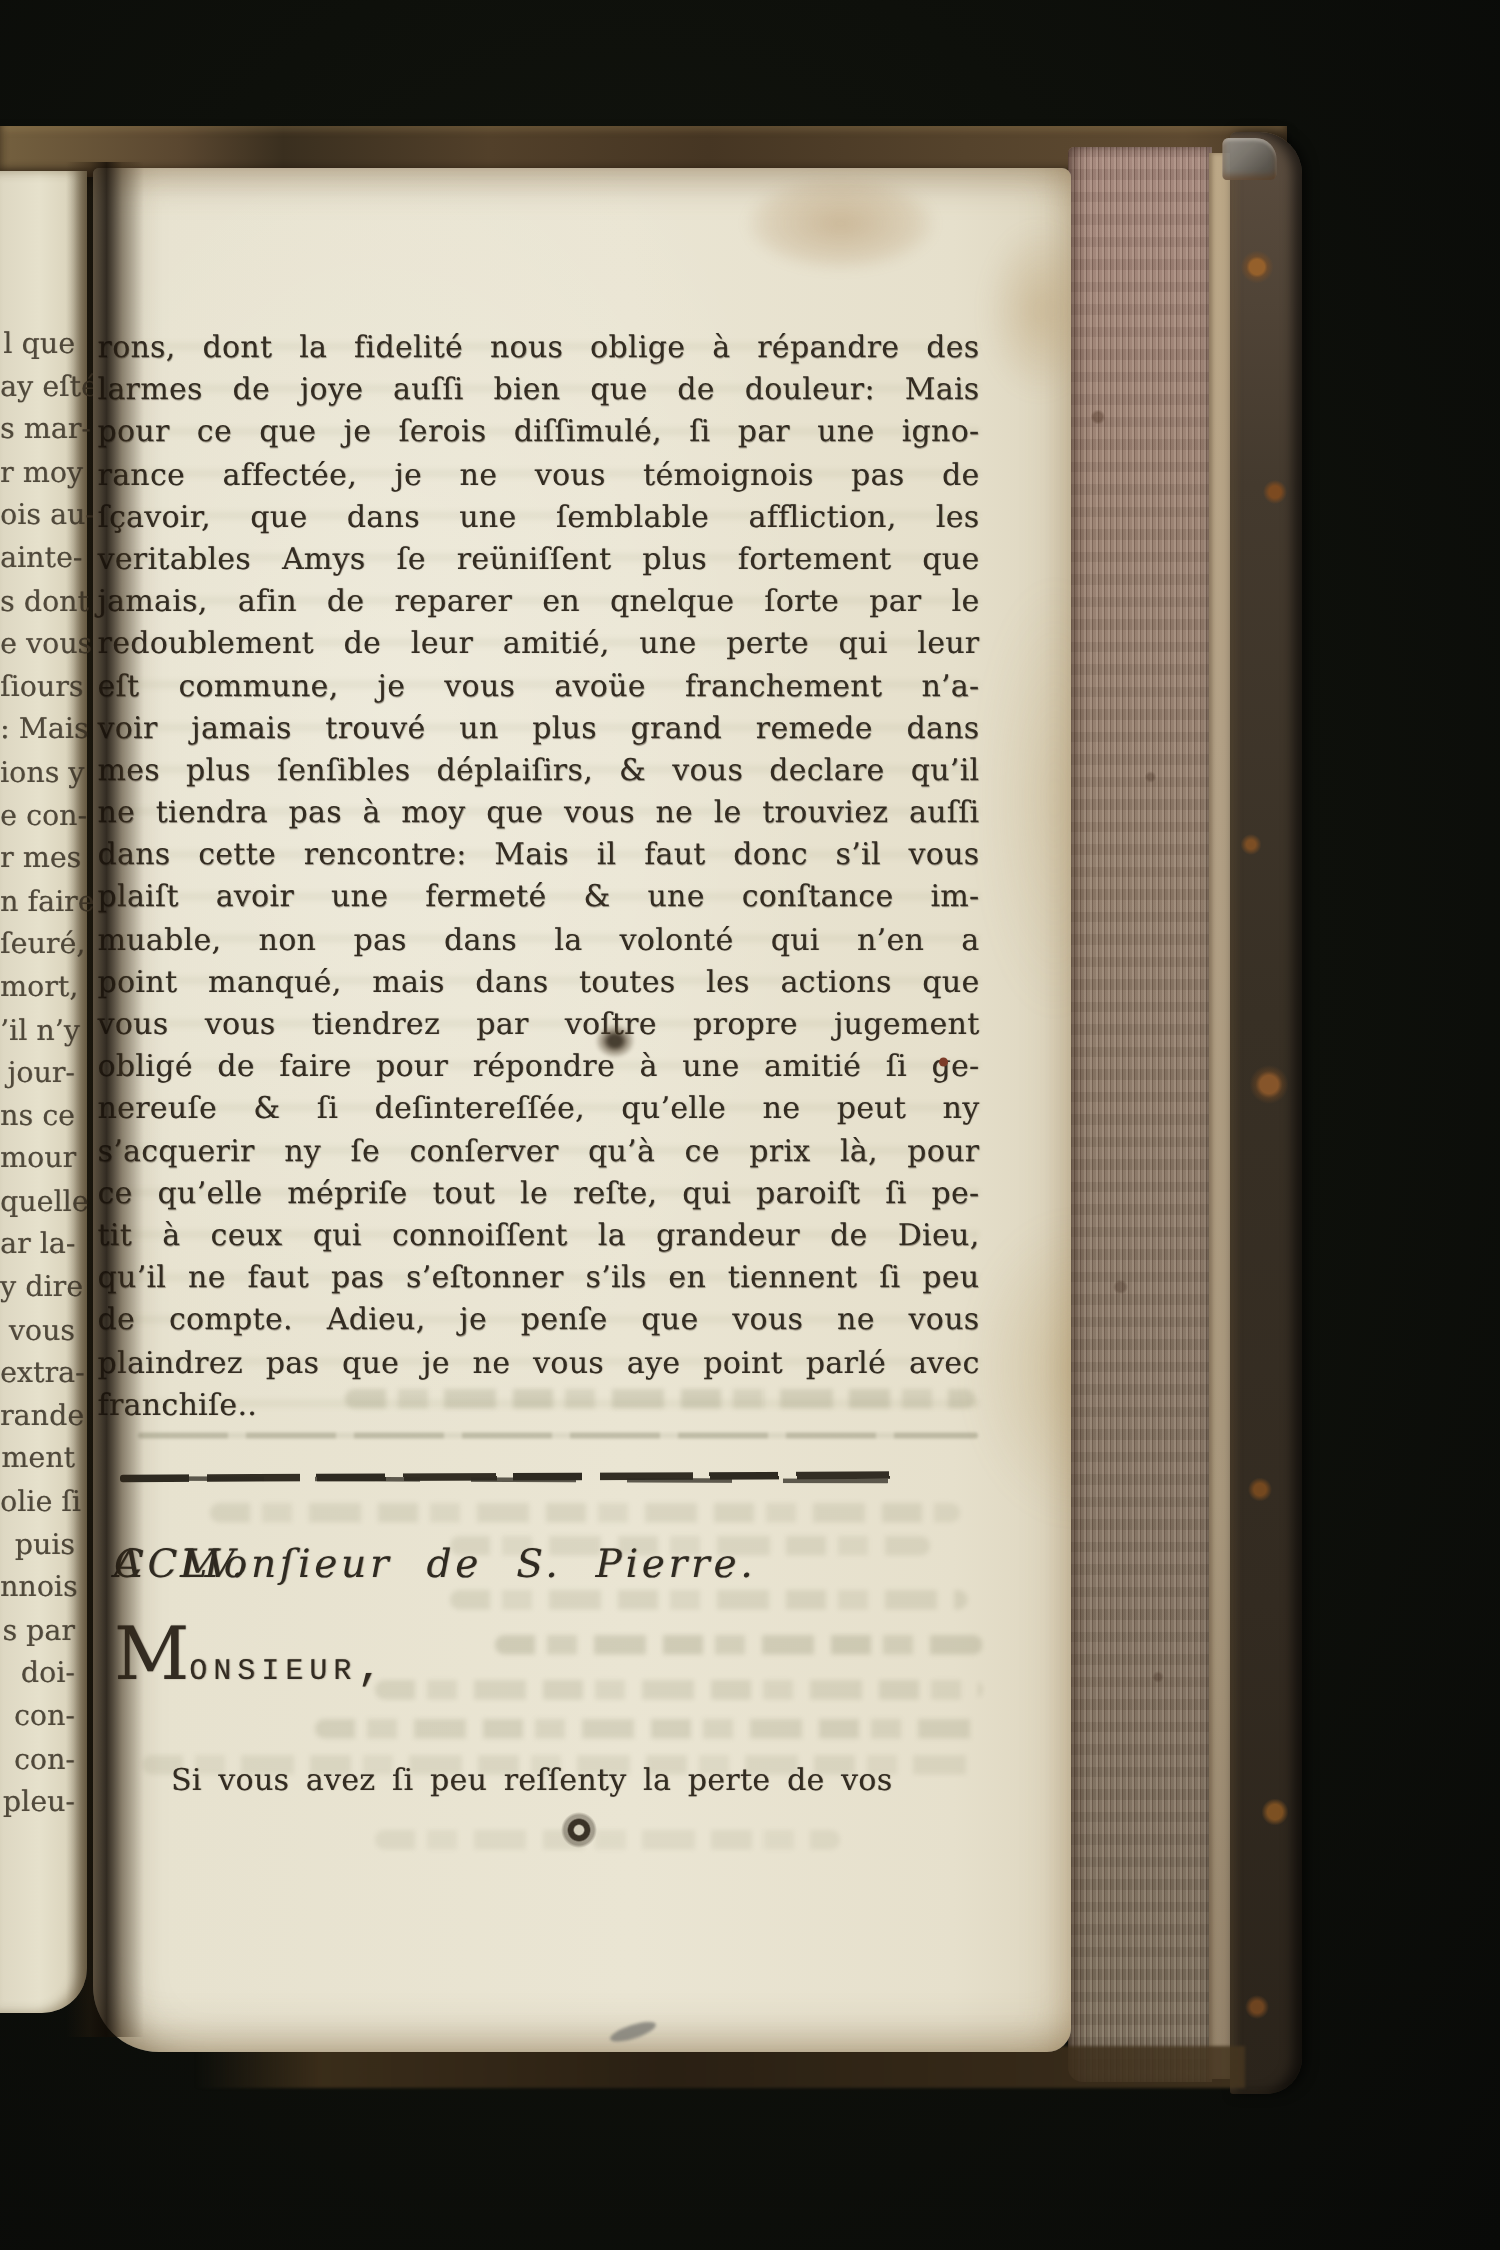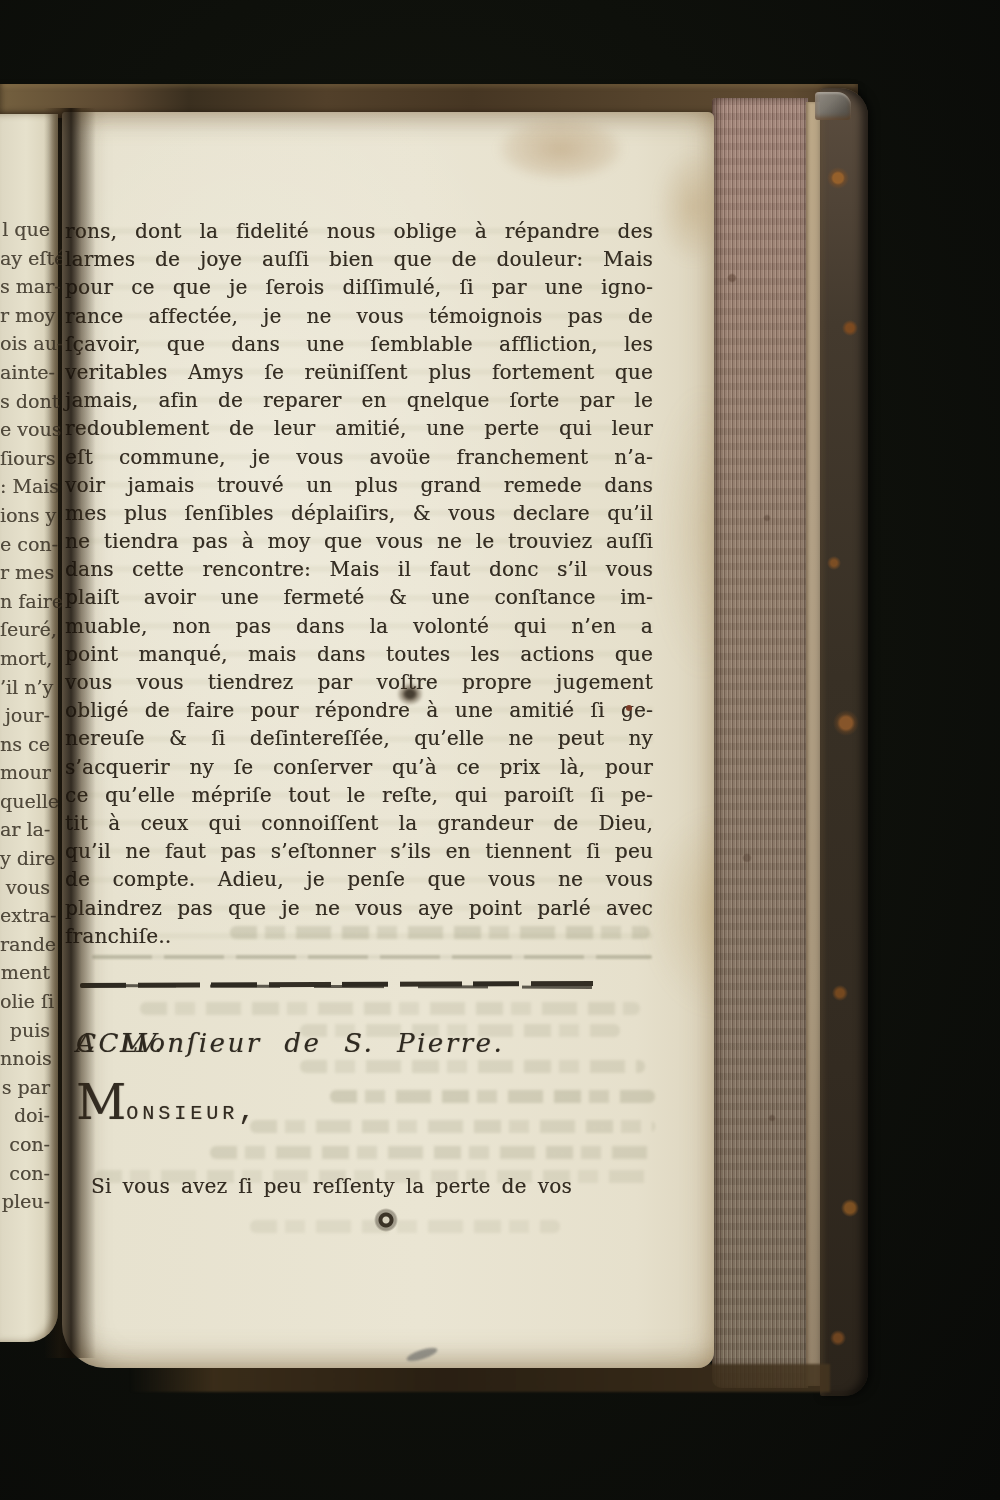--- a/index.html
+++ b/index.html
@@ -89,21 +89,21 @@
     font-style:italic;font-size:26px;letter-spacing:2.5px;
     text-shadow:.4px .4px .7px rgba(45,35,25,.5);}
   .letter-heading .num{margin-right:26px;}
   .letter-heading .addr{word-spacing:12px;}
 
   .salutation{left:14px;top:966px;width:400px;height:56px;color:#332c22;
     text-shadow:.4px .4px .8px rgba(45,35,25,.55);}
   .salutation .dropcap{position:static;font-size:49px;line-height:49px;}
   .salutation .rest{position:static;font-variant:small-caps;font-size:28px;letter-spacing:4px;font-family:Liberation Mono, monospace;}
 
-  .opening-line{left:29px;top:1062px;width:540px;height:30px;color:#332c22;font-size:20px;
+  .opening-line{left:52px;top:1062px;width:540px;height:30px;color:#332c22;font-size:20px;
     word-spacing:4.5px;letter-spacing:.2px;text-shadow:.35px .35px .6px rgba(50,40,28,.5);}
 
   
   .frags{left:0;top:101px;width:50px;color:#443d30;font-size:19px;opacity:.92;
     text-shadow:.3px .3px .5px rgba(50,40,28,.45);}
   .frags .frag{position:static;display:block;height:28.6px;line-height:28.6px;text-align:right;white-space:nowrap;overflow:visible;}
 
   
   .ghost{height:13px;border-radius:6px;pointer-events:none;filter:blur(1.7px);
     background:repeating-linear-gradient(90deg, rgba(128,128,96,.40) 0 27px, rgba(128,128,96,0) 27px 35px, rgba(128,128,96,.32) 35px 55px, rgba(128,128,96,0) 55px 66px, rgba(128,128,96,.38) 66px 101px, rgba(128,128,96,0) 101px 112px);}

